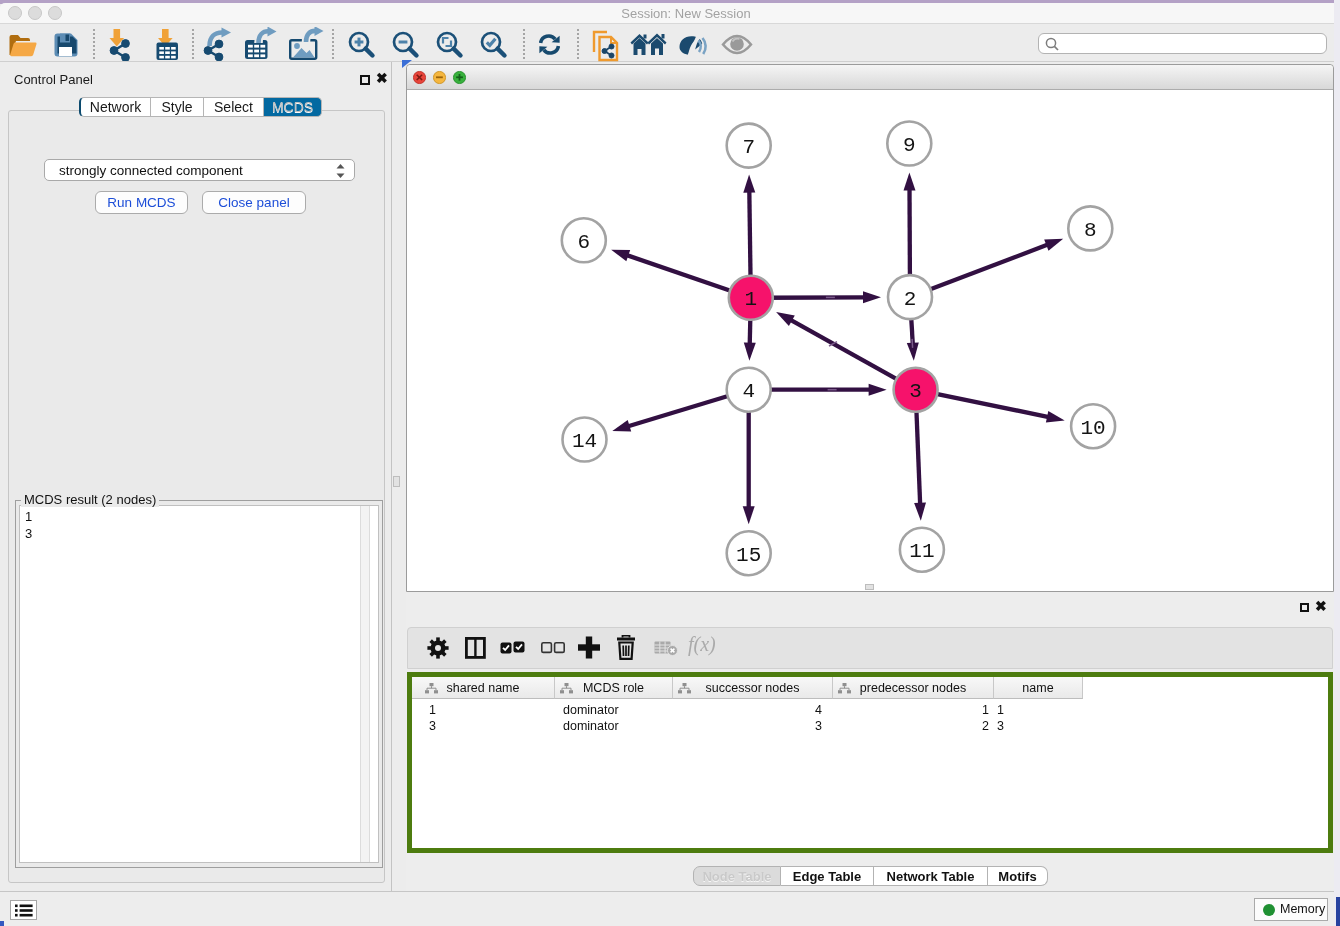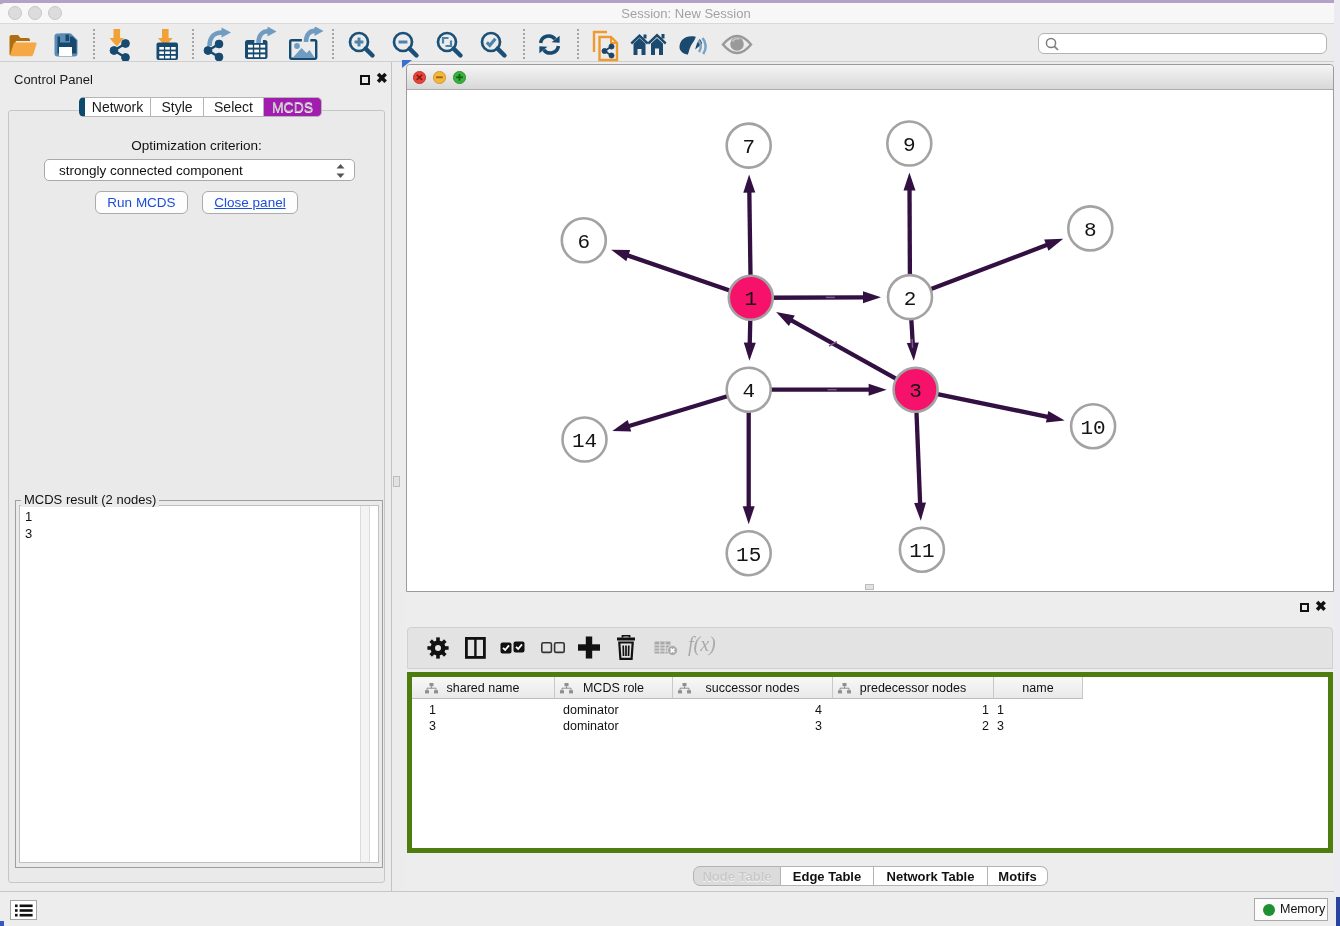--- a/index.html
+++ b/index.html
@@ -14,23 +14,23 @@
 .sep { position:absolute; top:5px; height:30px; width:0; border-left:2px dotted #a5a5a5; }
 #search { left:1038px; top:33px; width:289px; height:21px; background:#fff; border:1px solid #b3b3b3; border-radius:6px; }
 
 #cpanel { left:0; top:62px; width:392px; height:829px; background:#ececec; border-right:1px solid #c3c3c3; }
 #cp-title { left:14px; top:10px; font-size:13px; color:#1a1a1a; }
 #cp-max { left:360px; top:13px; width:10px; height:10px; border:2px solid #111; }
 #cp-x { left:376px; top:8px; font-size:14px; font-weight:700; color:#111; }
 #cp-box { left:8px; top:48px; width:377px; height:773px; background:#eaeaea; border:1px solid #c6c6c6; border-radius:3px; }
 .tabrow { left:79px; top:35px; height:20px; display:flex; }
 .tab { height:20px; border:1px solid #b5b5b5; border-left:none; background:#fff; font-size:14px; color:#1a1a1a; text-align:center; line-height:19px; }
-.tab.first { border-left:6px solid #0c4a6e; border-radius:5px 0 0 5px; }
+.tab.first { border-left:2px solid #0c4a6e; border-radius:5px 0 0 5px; }
 .tab.last { border-radius:0 5px 5px 0; }
-.tab.dis { background:#a21caf; color:#c0c0c0; text-shadow:0 1px 0 #fcfcfc; }
+.tab.dis { background:#0369a1; color:#c0c0c0; text-shadow:0 1px 0 #fcfcfc; }
 #optlabel { left:8px; top:76px; width:377px; text-align:center; font-size:13.5px; color:#111; }
 #optsel { left:44px; top:97px; width:311px; height:22px; background:#fff; border:1px solid #a9a9a9; border-radius:5px; font-size:13.5px; color:#111; line-height:21px; padding-left:14px; }
 .btn { height:23px; background:#fdfdfd; border:1px solid #ababab; border-radius:6px; font-size:13.5px; color:#1d4ed8; text-align:center; line-height:21px; }
 #fieldset { left:15px; top:438px; width:368px; height:368px; border:1px solid #9e9e9e; }
 #legend { left:21px; top:430px; background:#eaeaea; padding:0 3px; font-size:13px; color:#111; }
 #fs-white { left:3px; top:4px; width:360px; height:358px; background:#fff; border:1px solid #c0c0c0; }
 #fs-scroll { right:8px; top:0px; width:10px; height:356px; background:#f3f3f3; border-left:1px solid #dcdcdc; border-right:1px solid #dcdcdc; }
 #fs-text { left:5px; top:2px; font-size:13px; line-height:17px; color:#111; }
 
 #statusbar { left:0; top:891px; width:1340px; height:35px; background:#ededed; border-top:1px solid #c6c6c6; }
@@ -224,29 +224,28 @@
   <div class="abs" id="cp-title">Control Panel</div>
   <div class="abs" id="cp-max"></div>
   <div class="abs" id="cp-x">✖</div>
   <div class="abs" id="cp-box"></div>
   <div class="abs tabrow">
     <div class="tab first" style="width:72px;">Network</div>
     <div class="tab" style="width:53px;">Style</div>
     <div class="tab" style="width:60px;">Select</div>
     <div class="tab last dis" style="width:58px;">MCDS</div>
   </div>
-  <div class="abs" id="optlabel">Optimization criterion:</div>
   <div class="abs" id="optsel">strongly connected component
     <svg class="abs" style="right:8px;top:3px;" width="11" height="16" viewBox="0 0 11 16">
       <polygon points="5.5,1 9.5,5.5 1.5,5.5" fill="#555"></polygon>
       <polygon points="5.5,15 9.5,10.5 1.5,10.5" fill="#555"></polygon>
     </svg>
   </div>
   <div class="abs btn" style="left:95px; top:129px; width:93px;">Run MCDS</div>
-  <div class="abs btn" style="left:202px; top:129px; width:96px;text-decoration:underline;">Close panel</div>
+  <div class="abs btn" style="left:202px; top:129px; width:104px;">Close panel</div>
   <div class="abs" id="fieldset">
     <div class="abs" id="fs-white">
       <div class="abs" id="fs-scroll"></div>
       <div class="abs" id="fs-text">1<br>3</div>
     </div>
   </div>
   <div class="abs" id="legend">MCDS result (2 nodes)</div>
 </div>
 
 <div class="abs" id="netwin">

